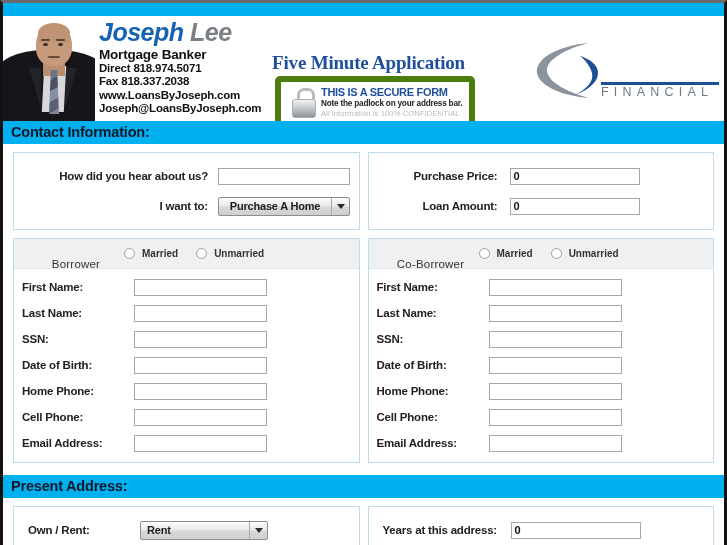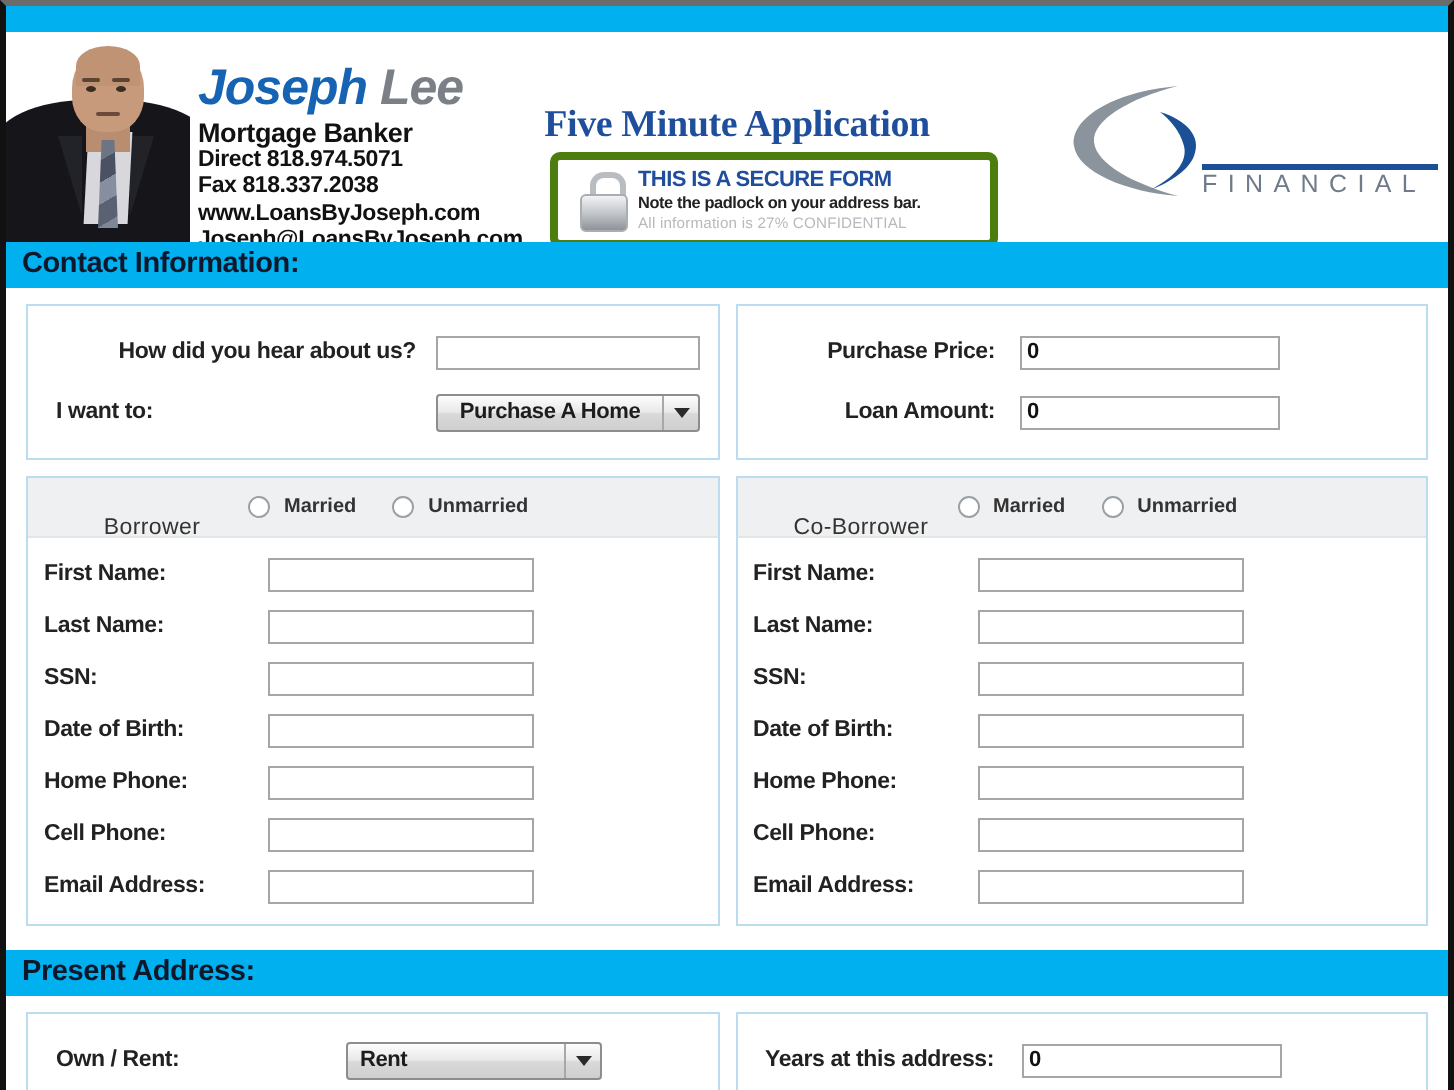--- a/index.html
+++ b/index.html
@@ -77,44 +77,42 @@
   }
   .photo .lapel-l{left:26px;border-width:0 12px 40px 0;border-color:transparent #222229 transparent transparent;}
   .photo .lapel-r{left:62px;border-width:0 0 40px 12px;border-color:transparent transparent transparent #222229;}
 
   .id-block{
     position:absolute;left:96px;top:2px;
   }
   .name-line{
     font-size:25px;font-weight:bold;font-style:italic;line-height:28px;
     letter-spacing:-0.5px;
-    margin-top:12px;
   }
   .name-first{color:#1663b4;}
   .name-last{color:#7b7f86;}
   .id-block .role{
     font-size:13.5px;font-weight:bold;color:#111;line-height:15px;margin-top:1px;
     letter-spacing:-0.2px;
   }
   .id-block .line{
     font-size:11.5px;font-weight:bold;color:#111;line-height:13.4px;
     letter-spacing:-0.2px;
   }
 
   .app-title{
     position:absolute;left:258px;top:36px;width:215px;text-align:center;
     font-family:"Liberation Serif", serif;
     font-size:19px;font-weight:bold;color:#1f4f9c;
     letter-spacing:-0.2px;
   }
   .secure-badge{
     position:absolute;left:272px;top:60px;width:188px;height:40px;
-    border:4px solid #4d7c0f;border-radius:5px;background:#fff;
+    border:6px solid #4d7c0f;border-radius:5px;background:#fff;
     box-shadow:0 1px 1px rgba(0,0,0,.08);
-    padding-left:28px;
   }
   .secure-badge .lock{
     position:absolute;left:10px;top:6px;width:24px;height:29px;
   }
   .secure-badge .lock .shackle{
     position:absolute;left:6px;top:0;width:12px;height:13px;
     border:3px solid #b9bcc0;border-bottom:none;border-radius:7px 7px 0 0;
   }
   .secure-badge .lock .body{
     position:absolute;left:1px;top:11px;width:22px;height:17px;border-radius:3px;
@@ -255,21 +253,21 @@
 
     <div class="app-title">Five Minute Application</div>
 
     <div class="secure-badge">
       <div class="lock">
         <div class="shackle"></div>
         <div class="body"></div>
       </div>
       <div class="t1">THIS IS A SECURE FORM</div>
       <div class="t2">Note the padlock on your address bar.</div>
-      <div class="t3">All information is 27% CONFIDENTIAL</div>
+      <div class="t3">All information is 100% CONFIDENTIAL</div>
     </div>
 
     <div class="logo">
       <svg class="swoosh" width="72" height="62" viewBox="0 0 72 62">
         <path d="M58 3 C24 6, 4 20, 6 33 C8 46, 32 56, 58 58 C36 52, 17 42, 16 31 C15 20, 34 9, 58 3 Z" fill="#8b939c"></path>
         <path d="M49 16 C62 20, 70 28, 66 38 C63 46, 52 52, 44 55 C56 49, 63 41, 61 33 C59 25, 53 19, 49 16 Z" fill="#1b4f96"></path>
       </svg>
       <div class="bar"></div>
       <div class="financial">FINANCIAL</div>
     </div>
@@ -279,21 +277,21 @@
 
   <div class="row2">
 
     <div class="panel contact-left">
       <div class="panel-pad">
         <div class="frow">
           <span class="flabel" style="width:180px;text-align:right;padding-right:10px;">How did you hear about us?</span>
           <span class="fld" style="width:132px;"></span>
         </div>
         <div class="frow">
-          <span class="flabel" style="width:180px;padding-right:10px;">I want to:</span>
+          <span class="flabel" style="width:180px;text-align:right;padding-right:10px;">I want to:</span>
           <span class="sel" style="width:132px;">
             <span class="sel-text">Purchase A Home</span>
             <span class="sel-btn">
                 <i class="caret"></i>
               </span>
           </span>
         </div>
       </div>
     </div>
 
@@ -403,21 +401,21 @@
   </div>
 
   <div class="section-bar" style="margin-top:12px;">Present Address:</div>
 
   <div class="row2">
 
     <div class="panel">
       <div class="panel-pad">
         <div class="frow" style="height:30px;">
           <span class="flabel" style="width:112px;">Own / Rent:</span>
-          <span class="sel" style="width:128px;margin-left:33px;">
+          <span class="sel" style="width:128px;">
             <span class="sel-text" style="text-align:left;padding-left:6px;">Rent</span>
             <span class="sel-btn">
                 <i class="caret"></i>
               </span>
           </span>
         </div>
 
       </div>
     </div>
 

